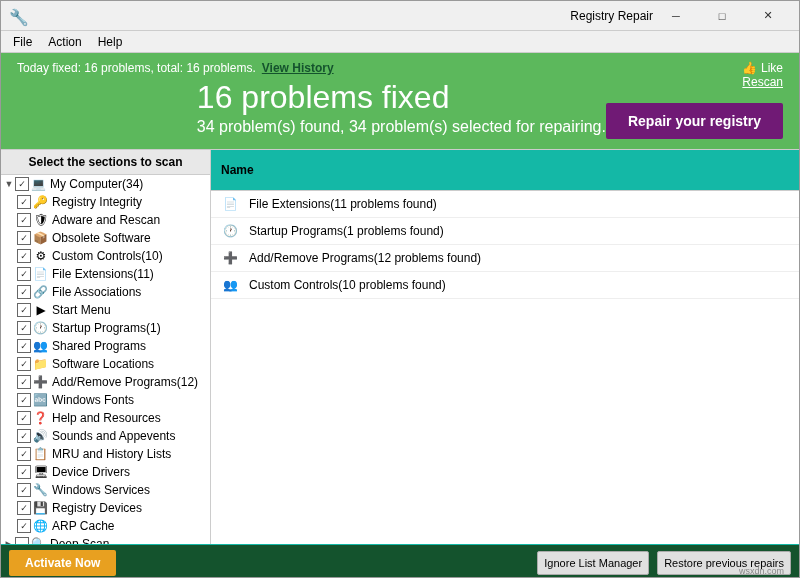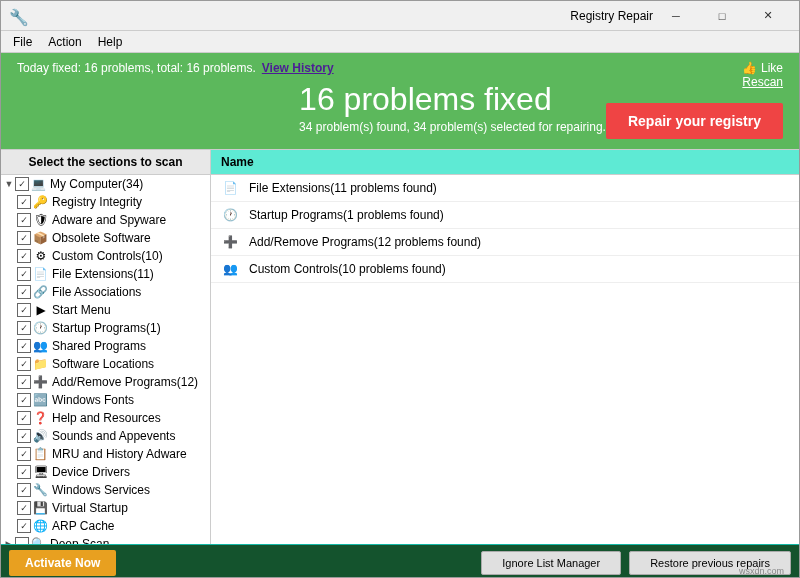--- a/index.html
+++ b/index.html
@@ -48,21 +48,21 @@
       position: relative;
     }
     .banner-top {
       font-size: 12px;
       margin-bottom: 0;
       display: flex;
       align-items: center;
       gap: 6px;
     }
     .banner-top a {
-      color: #4c1d95;
+      color: #14532d;
       font-weight: bold;
       text-decoration: underline;
       cursor: pointer;
     }
     .banner-like {
       position: absolute;
       right: 16px;
       top: 8px;
       color: white;
       font-size: 12px;
@@ -70,35 +70,35 @@
       align-items: center;
       gap: 4px;
       cursor: pointer;
     }
     .banner-main {
       display: flex;
       align-items: center;
       justify-content: flex-end;
     }
     .banner-title { font-size: 32px; font-weight: 300; }
-    .banner-subtitle { font-size: 12px; margin-top: 2px; }
+    .banner-subtitle { font-size: 16px; margin-top: 2px; }
     .banner-right {
       display: flex;
       flex-direction: column;
       align-items: flex-end;
       gap: 14px;
     }
     .rescan-link {
       color: white;
       text-decoration: underline;
       font-size: 12px;
       cursor: pointer;
     }
     .repair-btn {
-      background: #ef4444;
+      background: #701a75;
       border: none;
       color: white;
       padding: 10px 22px;
       font-size: 14px;
       font-weight: 600;
       cursor: pointer;
       border-radius: 2px;
       white-space: nowrap;
     }
 
@@ -159,25 +159,25 @@
     .tree-child { padding-left: 16px; }
 
     
     .right-panel {
       flex: 1;
       background: white;
       display: flex;
       flex-direction: column;
     }
     .right-panel-header {
-      padding: 5px 10px;
+      padding: 13px 10px;
       font-size: 12px;
       font-weight: bold;
       border-bottom: 1px solid #ccc;
-      background: #5eead4;
+      background: #14b8a6;
     }
     .results-list {
       flex: 1;
       overflow-y: auto;
       font-size: 12px;
     }
     .result-item {
       display: flex;
       align-items: center;
       padding: 5px 10px;
@@ -208,21 +208,21 @@
       padding: 6px 16px;
       font-size: 12px;
       font-weight: bold;
       cursor: pointer;
       border-radius: 2px;
     }
     .bottom-spacer { flex: 1; }
     .bottom-btn {
       background: #e0e0e0;
       border: 1px solid #aaa;
-      padding: 5px 20px;
+      padding: 5px 6px;
       font-size: 11px;
       cursor: pointer;
       border-radius: 2px;
       text-align: center;
     }
 
     
     .tree-container::-webkit-scrollbar { width: 14px; }
     .tree-container::-webkit-scrollbar-track { background: #f0f0f0; }
     .tree-container::-webkit-scrollbar-thumb { background: #c0c0c0; border: 1px solid #aaa; }
@@ -292,21 +292,21 @@
       </div>
 
       <div class="tree-item tree-child">
         <span class="checkbox checked">✓</span>
         <span class="tree-icon">🔑</span>
         <span>Registry Integrity</span>
       </div>
       <div class="tree-item tree-child">
         <span class="checkbox checked">✓</span>
         <span class="tree-icon">🛡</span>
-        <span>Adware and Spyware</span>
+        <span>Adware and Rescan</span>
       </div>
       <div class="tree-item tree-child">
         <span class="checkbox checked">✓</span>
         <span class="tree-icon">📦</span>
         <span>Obsolete Software</span>
       </div>
       <div class="tree-item tree-child">
         <span class="checkbox checked">✓</span>
         <span class="tree-icon">⚙</span>
         <span>Custom Controls(10)</span>
@@ -357,36 +357,36 @@
         <span>Help and Resources</span>
       </div>
       <div class="tree-item tree-child">
         <span class="checkbox checked">✓</span>
         <span class="tree-icon">🔊</span>
         <span>Sounds and Appevents</span>
       </div>
       <div class="tree-item tree-child">
         <span class="checkbox checked">✓</span>
         <span class="tree-icon">📋</span>
-        <span>MRU and History Adware</span>
+        <span>MRU and History Lists</span>
       </div>
       <div class="tree-item tree-child">
         <span class="checkbox checked">✓</span>
         <span class="tree-icon">🖥</span>
         <span>Device Drivers</span>
       </div>
       <div class="tree-item tree-child">
         <span class="checkbox checked">✓</span>
         <span class="tree-icon">🔧</span>
         <span>Windows Services</span>
       </div>
       <div class="tree-item tree-child">
         <span class="checkbox checked">✓</span>
         <span class="tree-icon">💾</span>
-        <span>Virtual Startup</span>
+        <span>Registry Devices</span>
       </div>
       <div class="tree-item tree-child">
         <span class="checkbox checked">✓</span>
         <span class="tree-icon">🌐</span>
         <span>ARP Cache</span>
       </div>
 
       <div class="tree-item">
         <span class="expand-arrow">▶</span>
         <span class="checkbox"></span>

